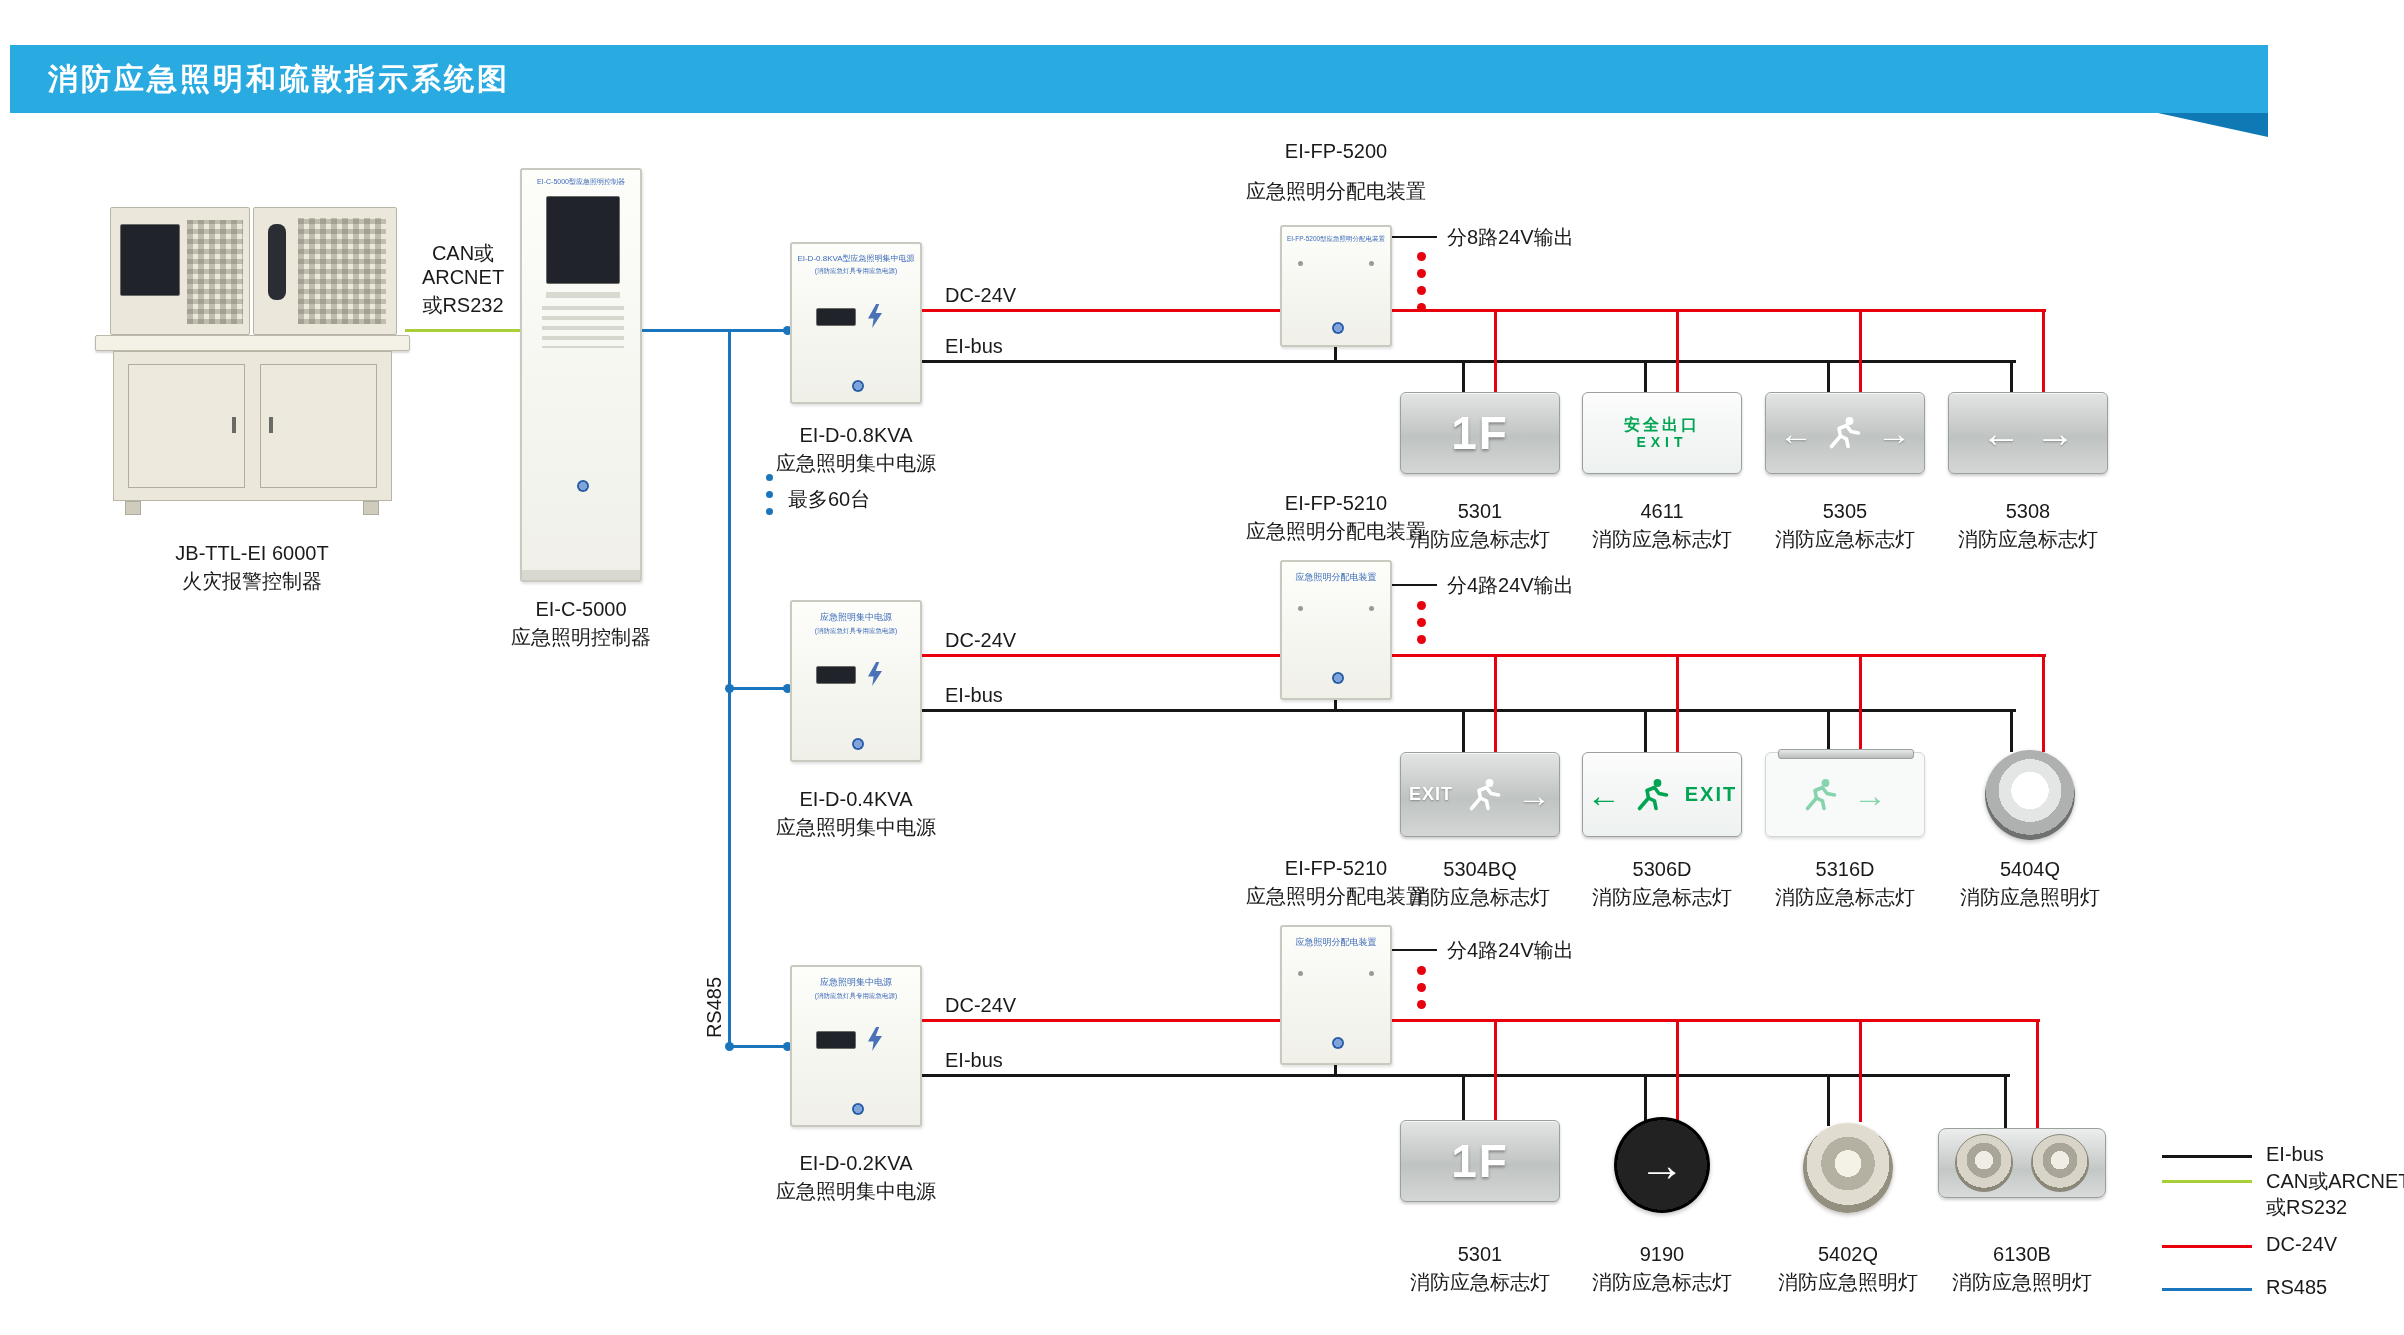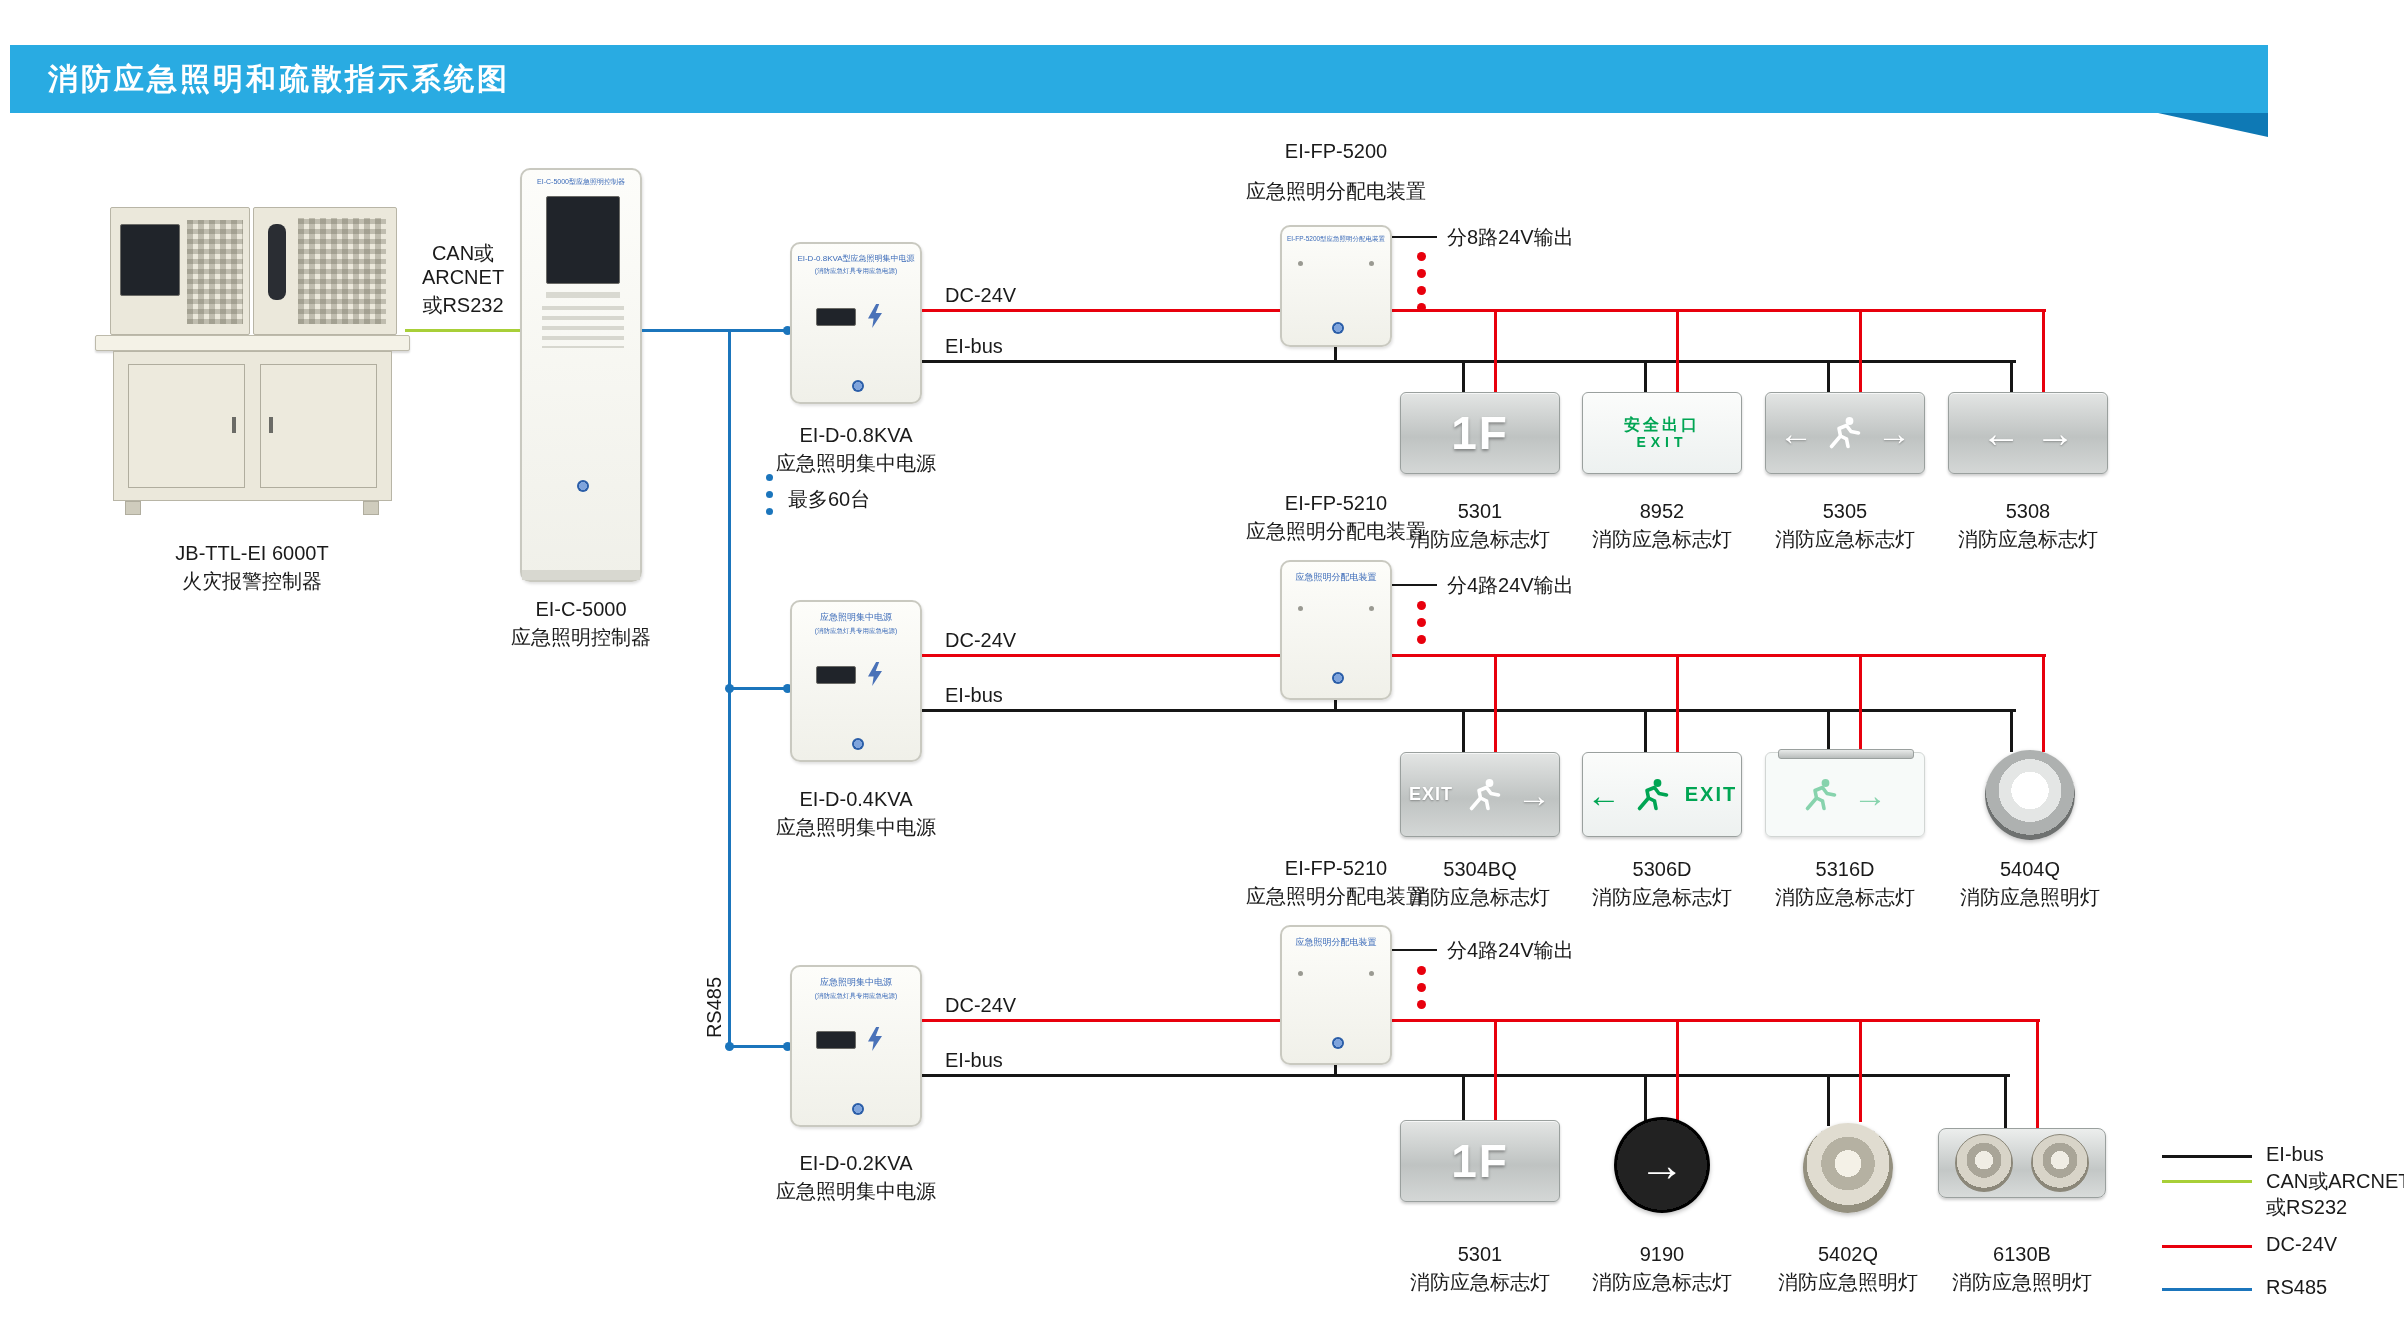--- a/index.html
+++ b/index.html
@@ -18,21 +18,21 @@
   .dot{position:absolute;border-radius:50%}
   .dot.red{width:9px;height:9px;background:#e8000d}
   .dot.blue{width:9px;height:9px;background:#1b75bc}
   .dot.blue.sm{width:7px;height:7px}
   .dot.screw{width:5px;height:5px;background:#9a9a92}
 
   .lbl{position:absolute;font-size:20px;color:#1a1a1a;white-space:nowrap}
   .lbl.ctr{transform:translateX(-50%);text-align:center}
   .rot90{transform:rotate(-90deg);transform-origin:center;text-align:center}
 
-  .devbox{position:absolute;background:linear-gradient(180deg,#fdfdfa,#f0f0e9);border:2px solid #c9c9c0;border-radius:10px;box-shadow:1px 2px 3px rgba(0,0,0,.12)}
+  .devbox{position:absolute;background:linear-gradient(180deg,#fdfdfa,#f0f0e9);border:2px solid #c9c9c0;border-radius:3px;box-shadow:1px 2px 3px rgba(0,0,0,.12)}
   .paneltext{position:absolute;left:2px;right:2px;text-align:center;color:#3a6ab8;line-height:1.25;overflow:hidden;white-space:nowrap}
   .screen{position:absolute;background:#20242a;border:1px solid #6a6a66;border-radius:2px}
   .grill{position:absolute;background-image:repeating-linear-gradient(180deg,#d7d7cf 0 4px,transparent 4px 10px)}
   .logo{position:absolute;width:12px;height:12px;border-radius:50%;background:radial-gradient(circle,#7fa4dc 0 45%,#2b5ea8 45% 100%)}
   .bolt{position:absolute;width:14px;height:24px;background:#4a72b8;clip-path:polygon(58% 0,0 60%,40% 60%,30% 100%,100% 38%,55% 38%,80% 0)}
   .base-strip{position:absolute;left:0;right:0;bottom:0;height:10px;background:#d8d8d0}
 
   
   .cream{background:#ebe8db;border:1px solid #b8b5a6}
   .btngrid{position:absolute;background-image:
@@ -211,21 +211,21 @@
       <path d="M9 14 L13 16 L14 21" fill="none" stroke="currentColor" stroke-width="2.4" stroke-linecap="round"></path>
     </svg>
     <span class="arrow">→</span>
   </div>
   <div class="sign" style="left:1948px;top:392px;width:160px;height:82px">
     <span class="arrow" style="font-size:40px">←</span>
     <span class="arrow" style="font-size:40px">→</span>
   </div>
   <div class="lbl ctr" style="left:1480px;top:500px">5301</div>
   <div class="lbl ctr" style="left:1480px;top:526px">消防应急标志灯</div>
-  <div class="lbl ctr" style="left:1662px;top:500px">8952</div>
+  <div class="lbl ctr" style="left:1662px;top:500px">4611</div>
   <div class="lbl ctr" style="left:1662px;top:526px">消防应急标志灯</div>
   <div class="lbl ctr" style="left:1845px;top:500px">5305</div>
   <div class="lbl ctr" style="left:1845px;top:526px">消防应急标志灯</div>
   <div class="lbl ctr" style="left:2028px;top:500px">5308</div>
   <div class="lbl ctr" style="left:2028px;top:526px">消防应急标志灯</div>
 
   <div class="wire h3 c-red" style="left:922px;top:654px;width:358px"></div>
   <div class="wire h3 c-red" style="left:1392px;top:654px;width:654px"></div>
   <div class="wire h3 c-blk" style="left:922px;top:709px;width:1094px"></div>
   <div class="lbl" style="left:945px;top:629px">DC-24V</div>

